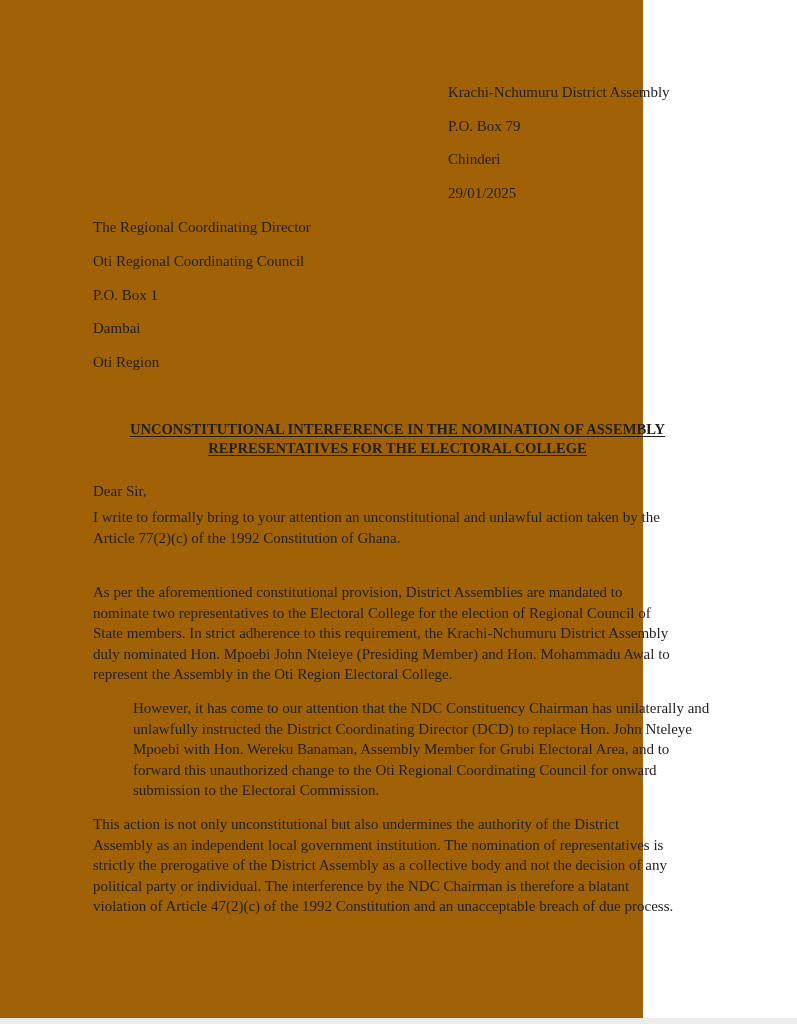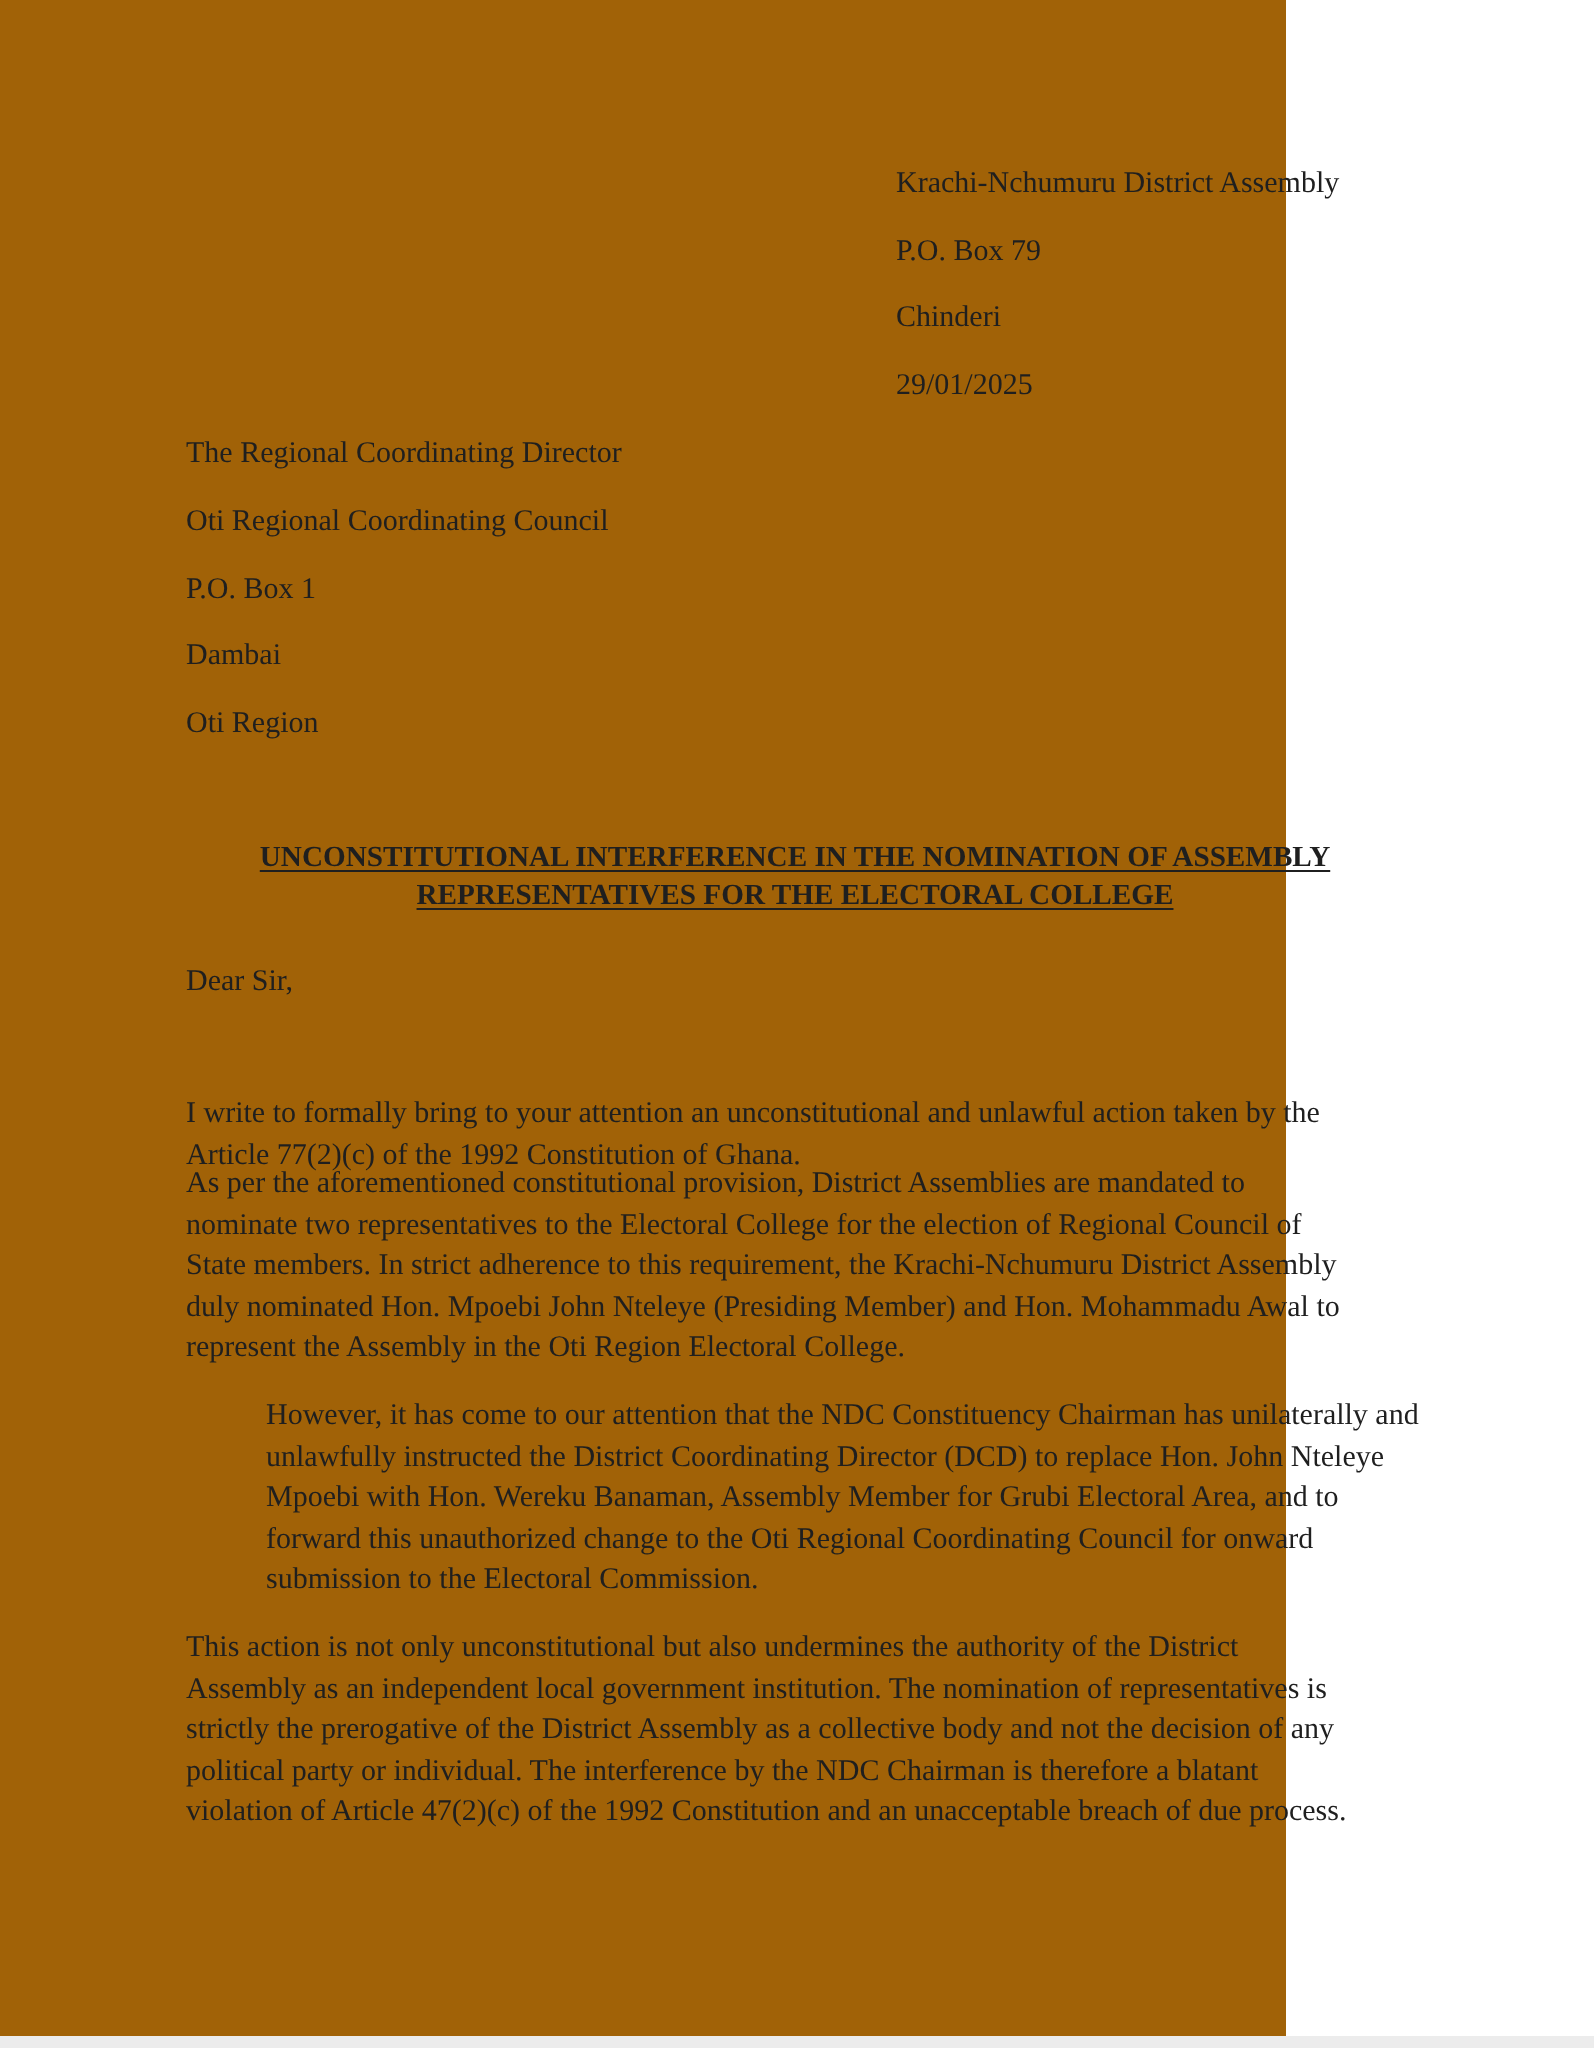--- a/index.html
+++ b/index.html
@@ -74,21 +74,21 @@
       margin-top: 17px;
     }
     .para {
       position: absolute;
       left: 93px;
       width: 615px;
       line-height: 20.6px;
       font-size: 15px;
     }
     .para div { white-space: nowrap; }
-    #p1 { top: 507px; margin-top: 40px; }
+    #p1 { top: 507px; }
     #p2 { top: 582px; }
     #p3 { top: 698px; margin-left: 40px; }
     #p4 { top: 814px; }
   </style>
 </head>
 <body>
 
 <div class="page">
 
   <div class="sender">

